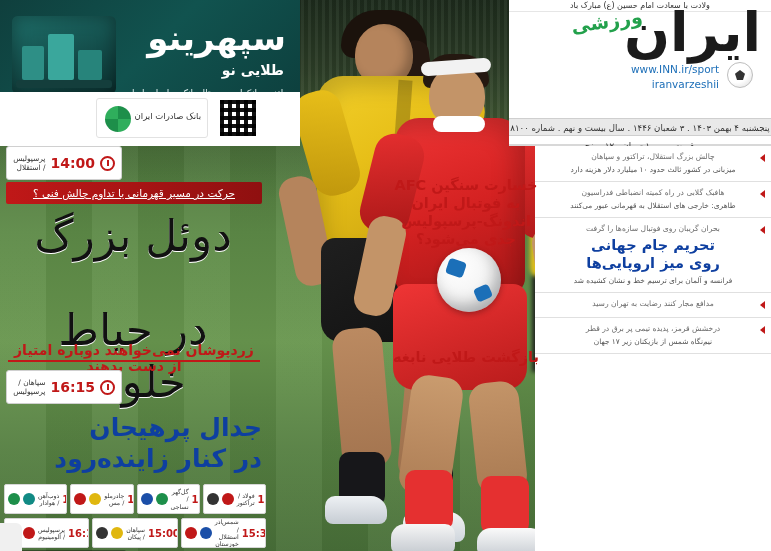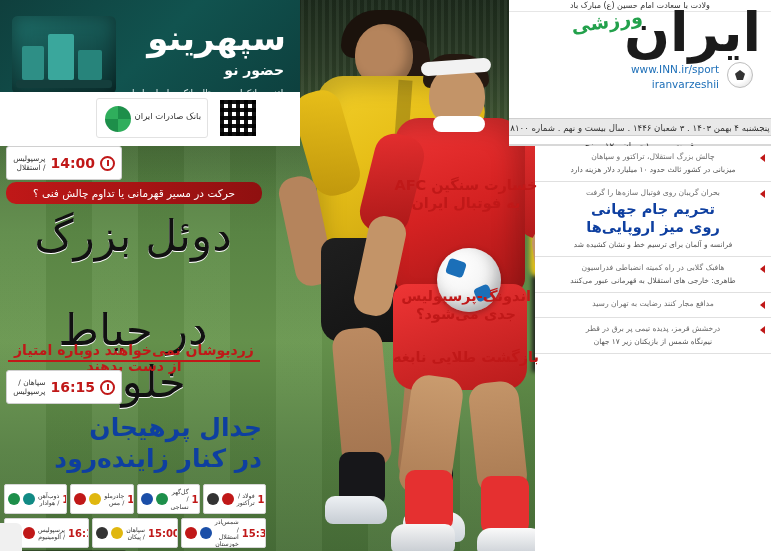--- a/index.html
+++ b/index.html
@@ -251,21 +251,22 @@
   .chip-clock::after {
     content:""; position:absolute; left:5px; top:2px; width:1.6px; height:6px; background:#c01818;
   }
   .chip-time { font-size: 14px; font-weight: bold; color: #c01818; font-family:"DejaVu Sans", sans-serif; }
   .chip-teams { font-size: 7.4px; color: #333; line-height: 1.25; text-align: right; }
 
   .mainbar {
     position: absolute; left: 6px; top: 36px; width: 256px; height: 22px;
     background: linear-gradient(90deg,#c01818,#8f1010);
     color: #fff; font-size: 10.5px; line-height: 22px; text-align: center;
-    border-radius: 10px;
+    border-radius: 2px;
+    text-decoration: underline;
   }
   .headline-big {
     position: absolute; left: 4px; top: 64px; width: 258px;
     color: #111; font-weight: normal; text-align: center;
     font-size: 44px; line-height: 1.18;
     text-shadow: 0 1px 0 #fff;
   }
   .headline-big .l2 { display:block;margin-top:42px; }
   .sub-red {
     position: absolute; left: 6px; top: 168px; width: 256px;
@@ -408,21 +409,21 @@
   </div>
 
   <div class="ad">
     <div class="ad-3d">
       <div class="b1"></div>
         <div class="b2"></div>
         <div class="b3"></div>
         <div class="road"></div>
     </div>
     <div class="ad-brand">سپهرینو</div>
-    <div class="ad-brand-sub">حضور نو</div>
+    <div class="ad-brand-sub">طلایی نو</div>
     <div class="ad-desc">پلتفرم بانکداری دیجیتال بانک صادرات ایران</div>
     <div class="ad-white"></div>
     <div class="ad-bank">
       <div class="logo"></div>
       <div class="t">بانک صادرات ایران</div>
     </div>
     <div class="ad-qr"></div>
   </div>
 
   <div class="masthead">
@@ -524,36 +525,36 @@
       <div class="kicker">چالش بزرگ استقلال، تراکتور و سپاهان</div>
       <div class="title red">
         <span>خسارت سنگین AFC</span><br>
         <span>به فوتبال ایران</span>
       </div>
       <div class="desc">میزبانی در کشور ثالث حدود ۱۰ میلیارد دلار هزینه دارد</div>
     </div>
 
     <div class="news">
       <span class="arrow"></span>
+      <div class="kicker">هافبک گلابی در راه کمیته انضباطی فدراسیون</div>
+      <div class="title red">
+        <span>اندونگ-پرسپولیس</span><br>
+        <span>جدی می‌شود؟</span>
+      </div>
+      <div class="desc">طاهری: خارجی های استقلال به قهرمانی عبور می‌کنند</div>
+    </div>
+
+    <div class="news">
+      <span class="arrow"></span>
       <div class="kicker">بحران گریبان روی فوتبال سازه‌ها را گرفت</div>
       <div class="title blue">
         <span>تحریم جام جهانی</span><br>
         <span>روی میز اروپایی‌ها</span>
       </div>
       <div class="desc">فرانسه و آلمان برای ترسیم خط و نشان کشیده شد</div>
-    </div>
-
-    <div class="news">
-      <span class="arrow"></span>
-      <div class="kicker">هافبک گلابی در راه کمیته انضباطی فدراسیون</div>
-      <div class="title red">
-        <span>اندونگ-پرسپولیس</span><br>
-        <span>جدی می‌شود؟</span>
-      </div>
-      <div class="desc">طاهری: خارجی های استقلال به قهرمانی عبور می‌کنند</div>
     </div>
 
     <div class="news">
       <span class="arrow"></span>
       <div class="kicker">مدافع مجار کنند رضایت به تهران رسید</div>
     </div>
 
     <div class="news">
       <span class="arrow"></span>
       <div class="kicker">درخشش قرمز، پدیده تیمی پر برق در قطر</div>

